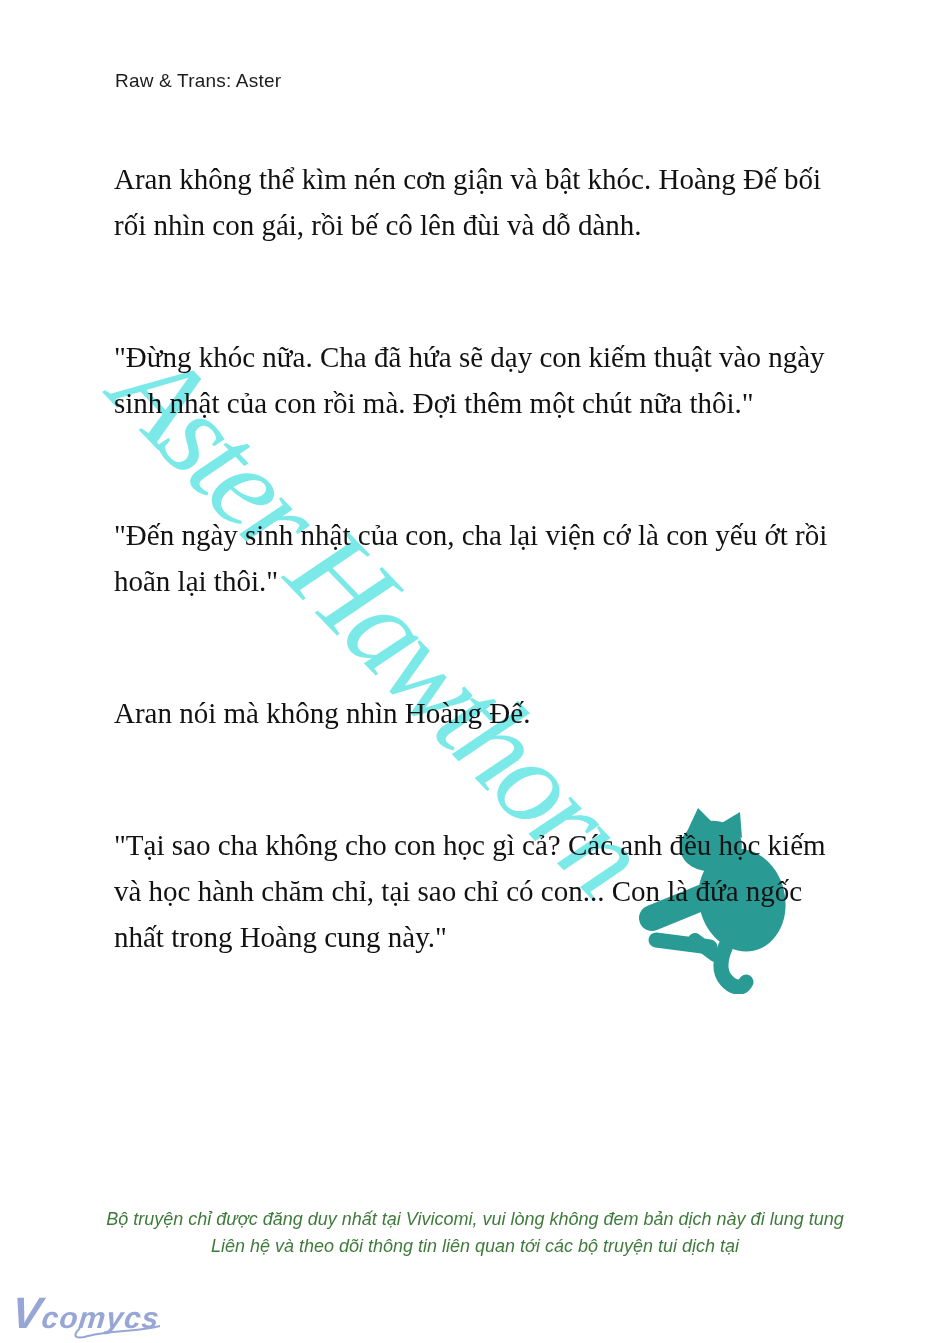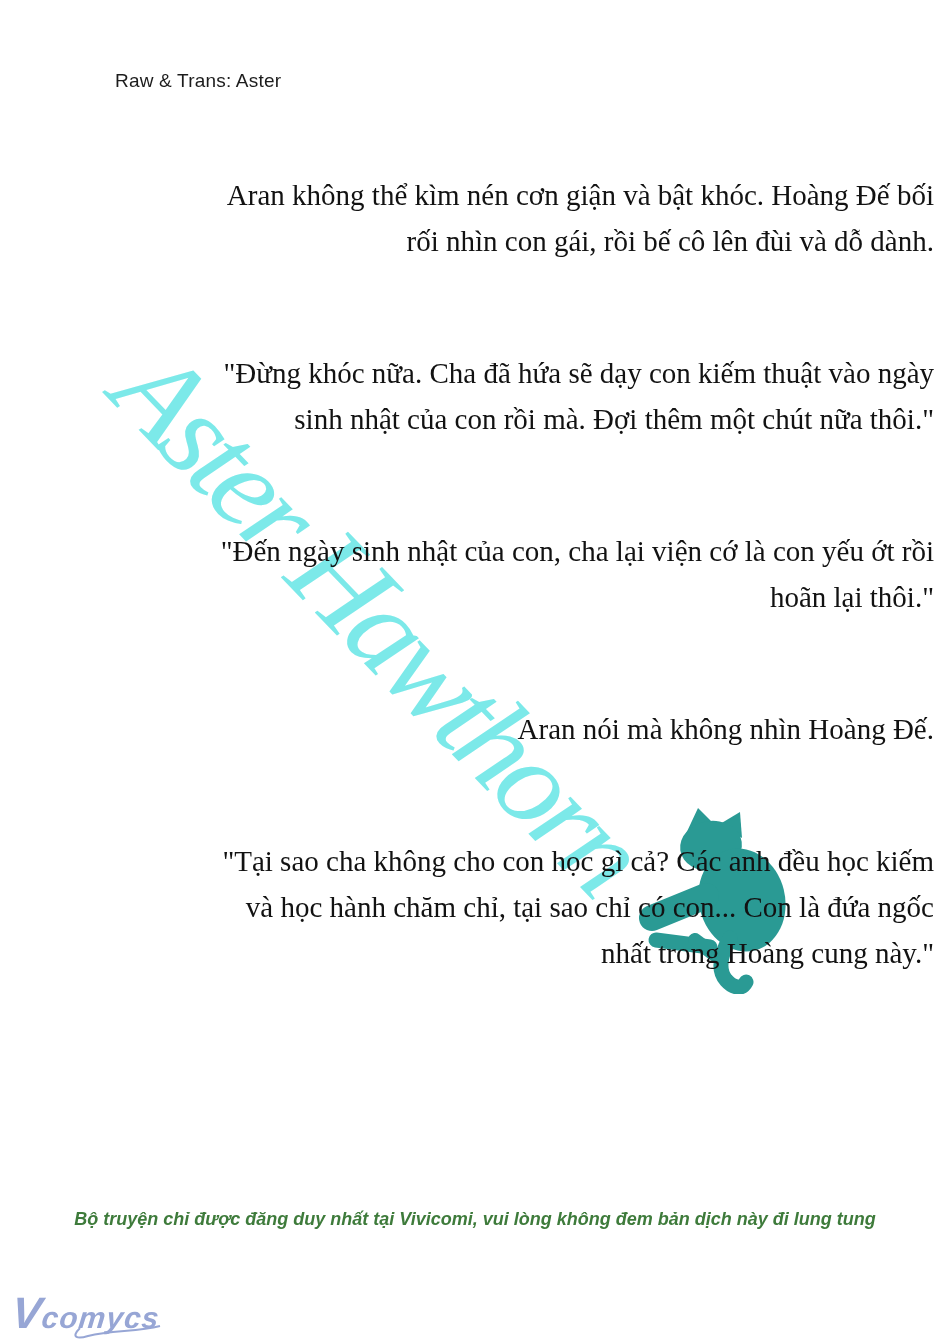--- a/index.html
+++ b/index.html
@@ -7,21 +7,21 @@
     width:950px; height:1343px; position:relative; overflow:hidden;
     background:#ffffff;
     font-family:"Liberation Serif", serif;
   }
   .credit {
     position:absolute; left:115px; top:54px; z-index:3;
     font-family:"Liberation Sans", sans-serif;
     font-size:19px; color:#1c1c1c; letter-spacing:0.2px;margin-top:16px;
   }
   .content {
-    position:absolute; left:114px; top:172px; width:820px; z-index:3;text-align:right;
+    position:absolute; left:114px; top:156px; width:820px; z-index:3;
   }
   .content p {
     margin:0 0 86px 0;
     font-size:29px; line-height:46px; color:#121212;
     white-space:pre-line;
   }
   .watermark {
     position:absolute; left:180px; top:326px; z-index:1;
     font-family:"Liberation Serif", serif;
     font-style:italic; font-size:122px; line-height:1;
@@ -30,21 +30,21 @@
     transform:rotate(46deg); transform-origin:0 0;
   }
   .cat {
     position:absolute; left:636px; top:804px; z-index:2;
     width:150px; height:190px;
   }
   .footer {
     position:absolute; left:0; top:1206px; width:950px; z-index:3;
     text-align:center;
     font-family:"Liberation Sans", sans-serif;
-    font-weight:bold; font-style:italic;
+    font-weight:normal; font-style:italic;
     font-size:18px; line-height:27px;
     color:#3e7b3b;
   }
   .footer div { margin:0; }
   .logo {
     position:absolute; left:12px; top:1288px; z-index:3; width:180px; height:55px;
   }
   .logo-text {
     font-family:"Liberation Sans", sans-serif;
     font-style:italic; font-weight:bold;
@@ -87,20 +87,21 @@
   <p>"Đến ngày sinh nhật của con, cha lại viện cớ là con yếu ớt rồi
 hoãn lại thôi."</p>
   <p>Aran nói mà không nhìn Hoàng Đế.</p>
   <p>"Tại sao cha không cho con học gì cả? Các anh đều học kiếm
 và học hành chăm chỉ, tại sao chỉ có con... Con là đứa ngốc
 nhất trong Hoàng cung này."</p>
 </div>
 
 <div class="footer">
   <div>Bộ truyện chỉ được đăng duy nhất tại Vivicomi, vui lòng không đem bản dịch này đi lung tung</div>
+  <div>Liên hệ và theo dõi thông tin liên quan tới các bộ truyện tui dịch tại</div>
 </div>
 
 <div class="logo">
   <span class="logo-text">Vcomycs</span>
   <svg class="logo-swash" width="120" height="16" viewBox="0 0 120 16" xmlns="http://www.w3.org/2000/svg">
     <path d="M28,4 C18,14 26,15 36,12 C60,6 85,8 108,2" fill="none" stroke="#97a6d5" stroke-width="2"></path>
   </svg>
 </div>
 
 </body></html>

